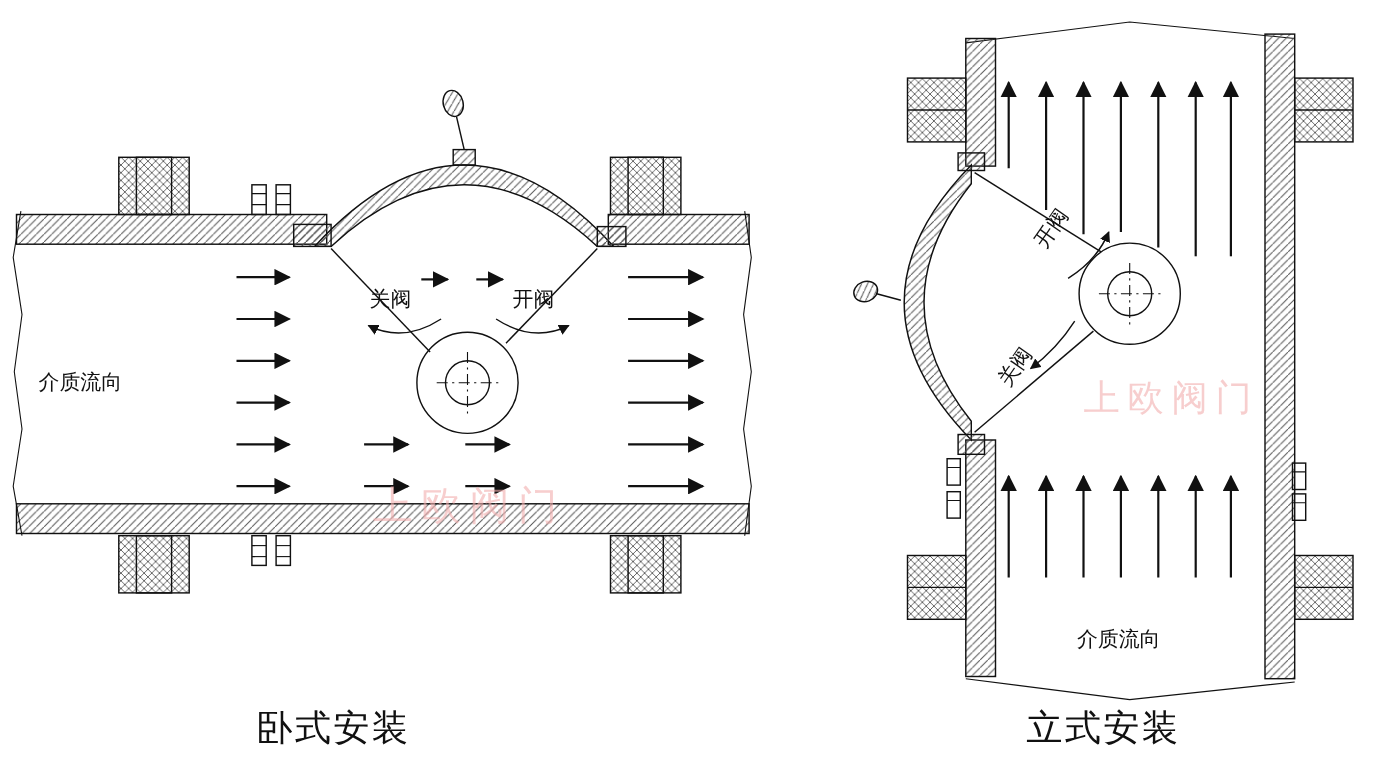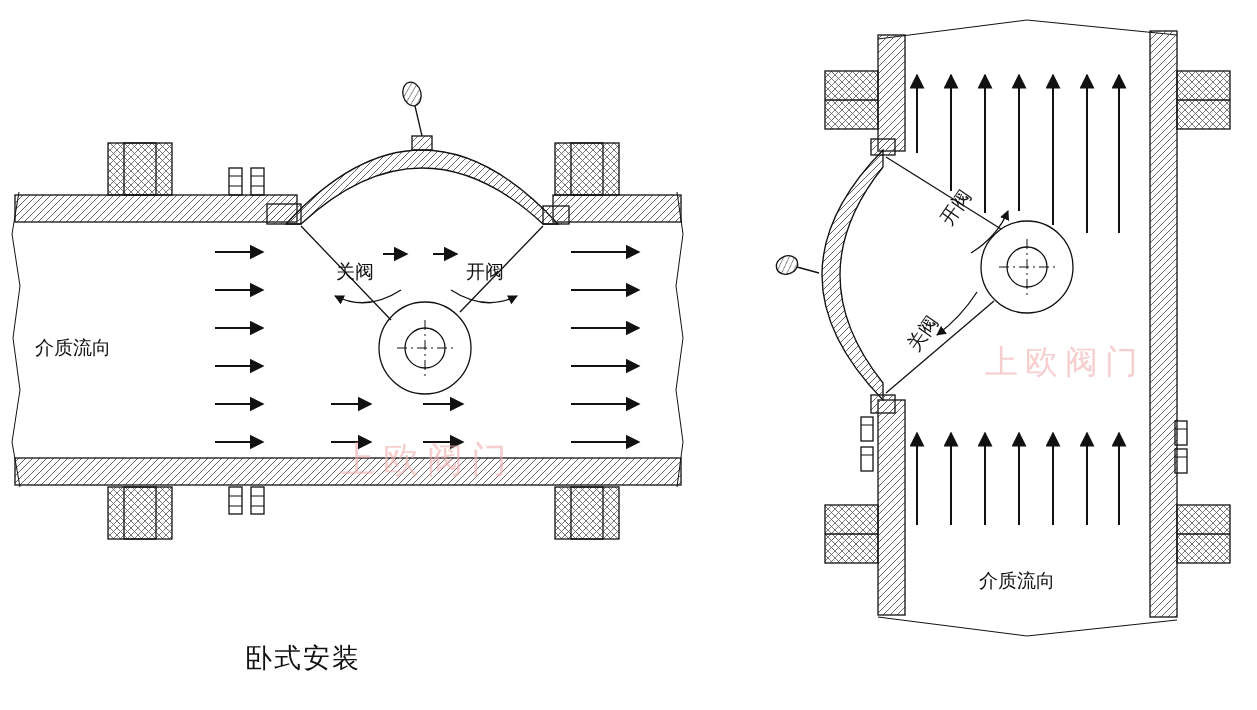--- a/index.html
+++ b/index.html
@@ -12,21 +12,21 @@
   .ln2  {stroke:#111;stroke-width:2;fill:none;}
   .thin {stroke:#111;stroke-width:1;fill:none;}
   #figL .hatch {fill:url(#hatchL);stroke:#111;stroke-width:1.3;}
   #figL .xhatch{fill:url(#xhatchL);stroke:#111;stroke-width:1.3;}
   #figR .hatch {fill:url(#hatchR);stroke:#111;stroke-width:1.3;}
   #figR .xhatch{fill:url(#xhatchR);stroke:#111;stroke-width:1.3;}
   .lbl {font:19px "Liberation Serif", serif;fill:#111;stroke:none;}
   .wm  {font:36px "Liberation Serif", serif;stroke:none;opacity:.6;letter-spacing:8px;}
   .wm2 {font:33px "Liberation Serif", serif;stroke:none;opacity:.6;letter-spacing:7px;}
   .caption{position:absolute;top:640px;width:200px;text-align:center;
-           font-size:27px;color:#111;letter-spacing:2px;}
+           font-size:33px;color:#111;letter-spacing:2px;}
   #capL{left:203px;} #capR{left:903px;}
 </style>
 </head>
 <body>
 
 <div id="canvas">
 
   <svg id="figL" class="figsvg" width="700" height="620" viewBox="0 0 700 620">
     <defs>
       <pattern id="hatchL" width="7" height="7" patternUnits="userSpaceOnUse">
@@ -220,14 +220,15 @@
       <line class="ln2" x1="322" y1="520" x2="322" y2="428" marker-end="url(#ahR)"></line>
       <line class="ln2" x1="354" y1="520" x2="354" y2="428" marker-end="url(#ahR)"></line>
     </g>
 
     <text class="lbl" x="252" y="582" text-anchor="middle">介质流向</text>
 
     <text class="wm2" x="300" y="368" text-anchor="middle" fill="#f2aeae">上欧阀门</text>
   </svg>
 
   <div id="capL" class="caption">卧式安装</div>
+  <div id="capR" class="caption">立式安装</div>
 
 </div>
 
 </body></html>

